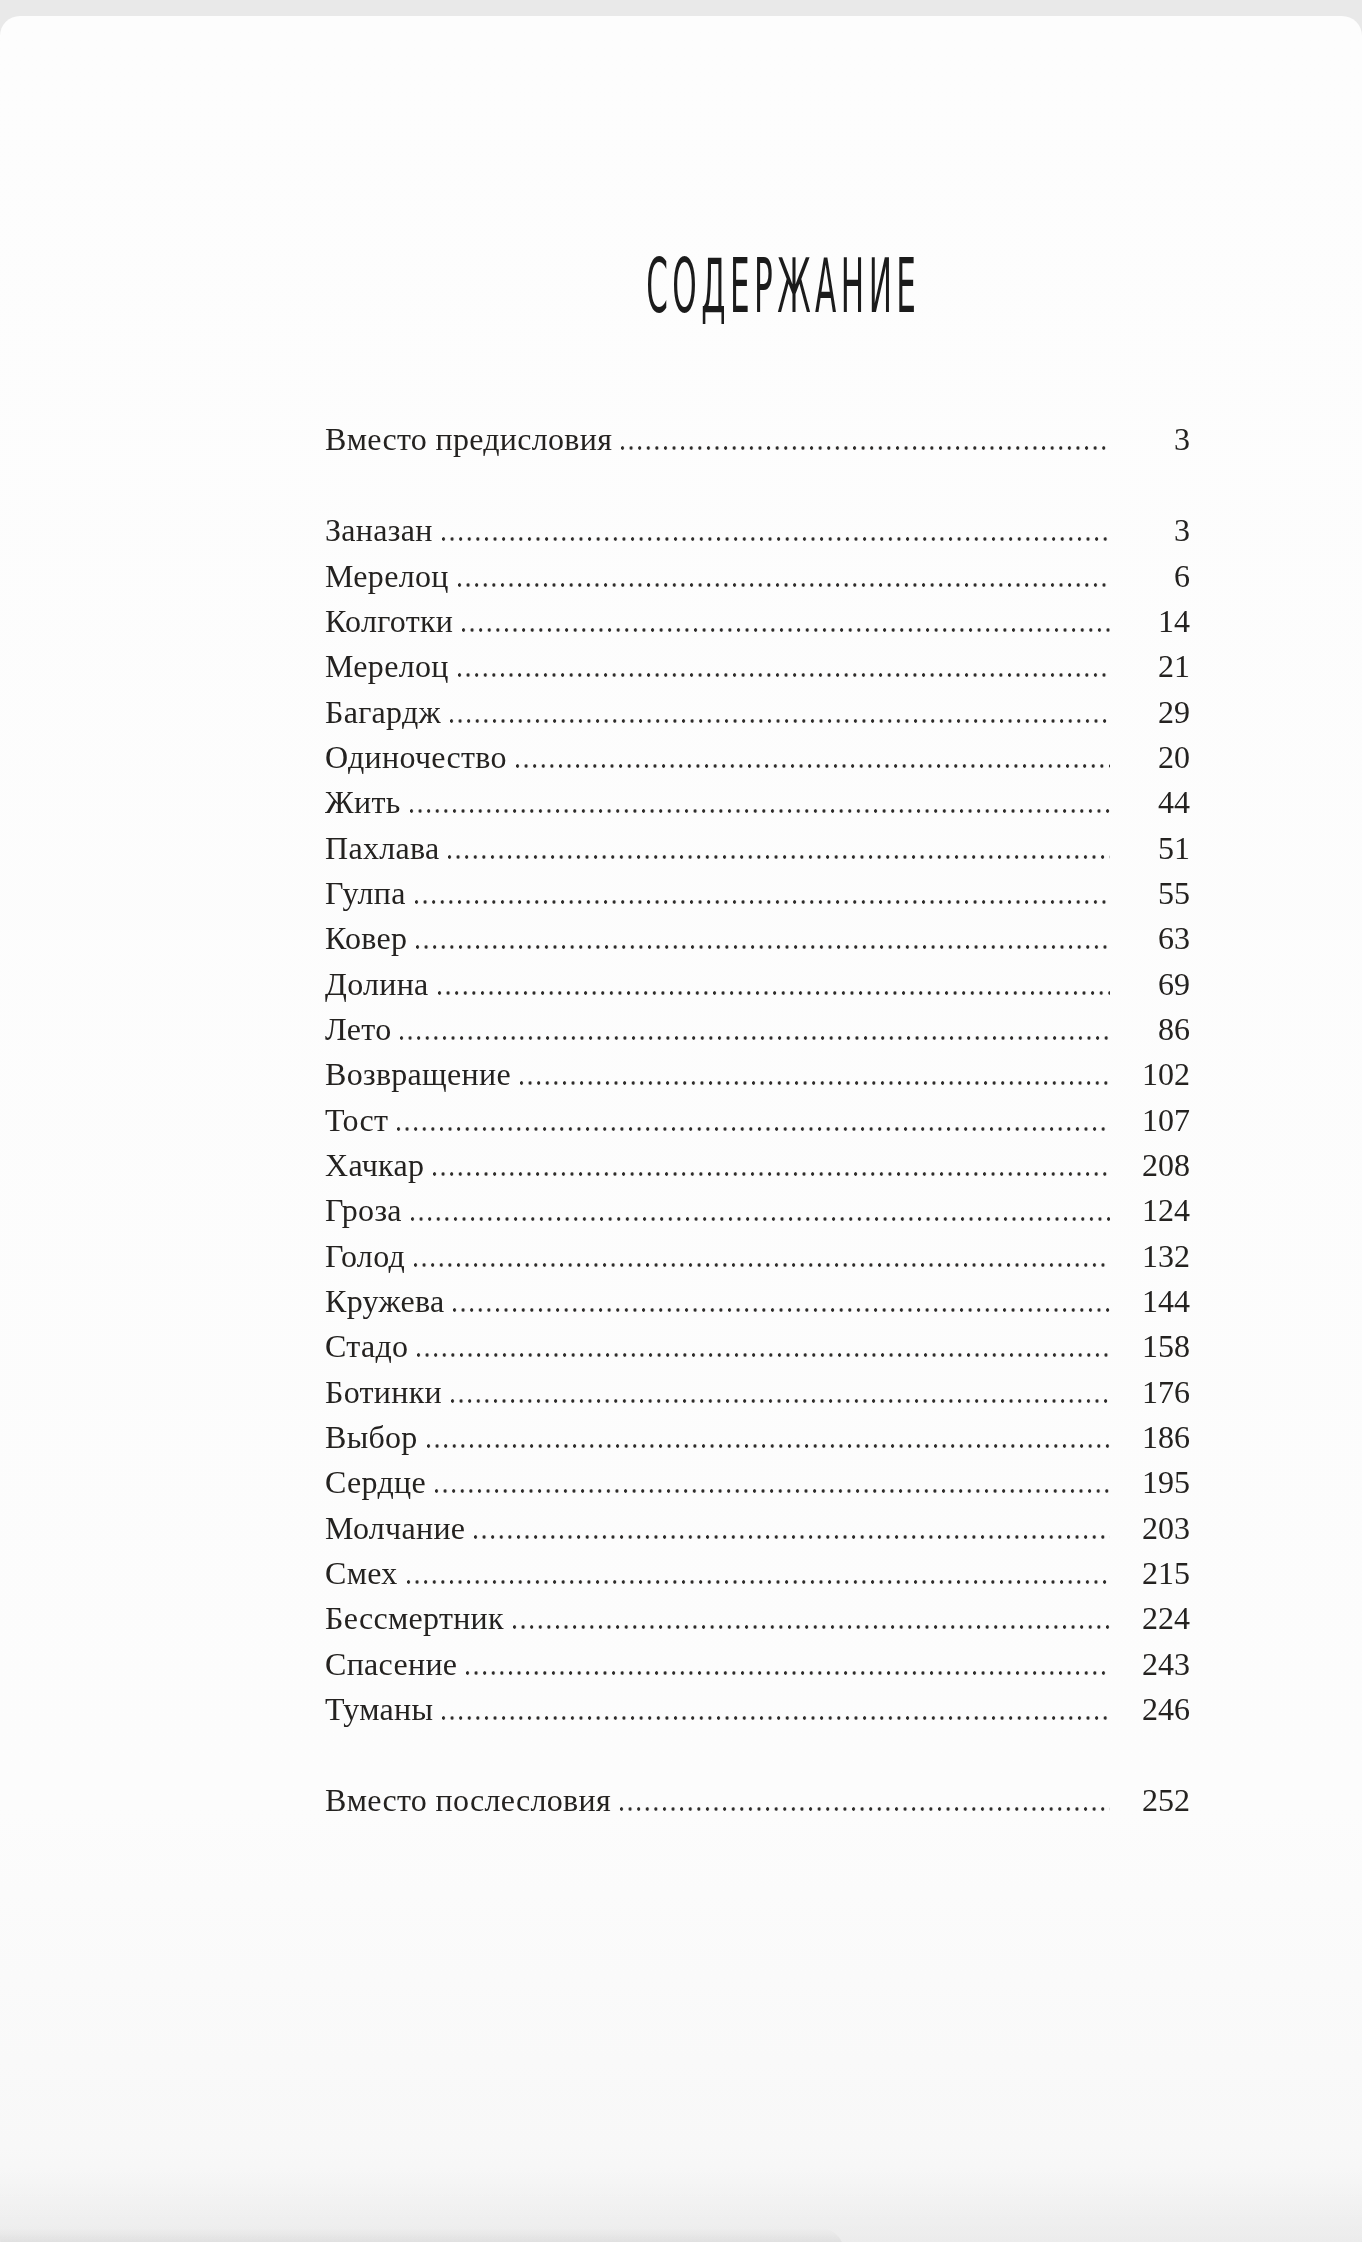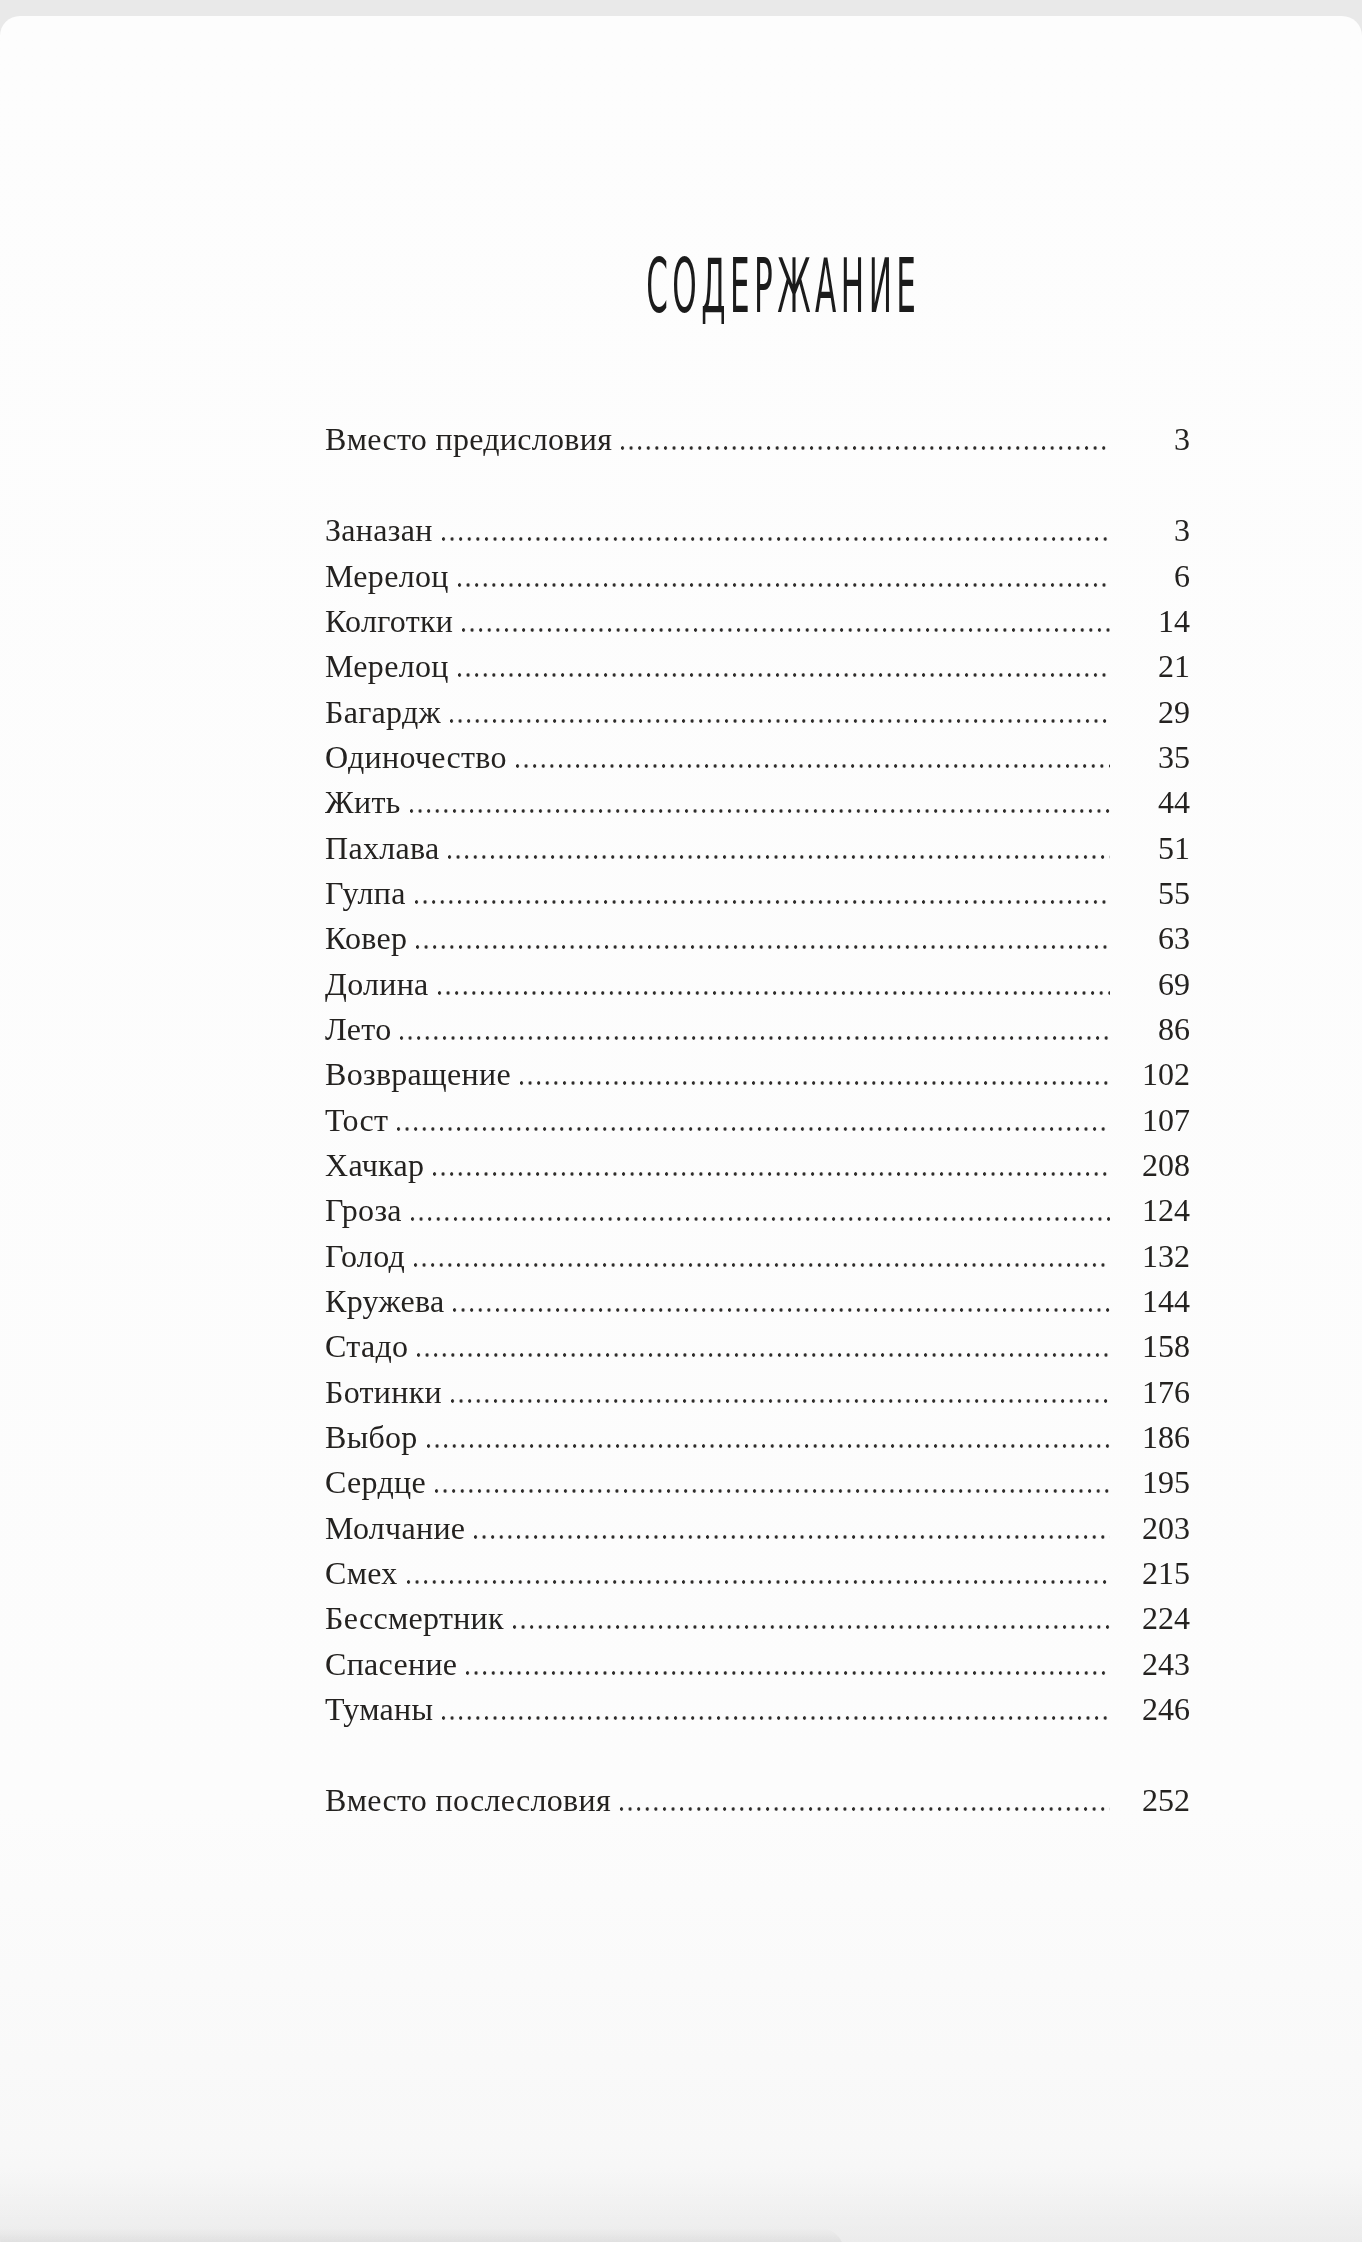--- a/index.html
+++ b/index.html
@@ -139,21 +139,21 @@
 
   <div class="toc-row">
     <span class="toc-label">Багардж</span>
     <span class="toc-leader"></span>
     <span class="toc-page">29</span>
   </div>
 
   <div class="toc-row">
     <span class="toc-label">Одиночество</span>
     <span class="toc-leader"></span>
-    <span class="toc-page">35</span>
+    <span class="toc-page">20</span>
   </div>
 
   <div class="toc-row">
     <span class="toc-label">Жить</span>
     <span class="toc-leader"></span>
     <span class="toc-page">44</span>
   </div>
 
   <div class="toc-row">
     <span class="toc-label">Пахлава</span>

